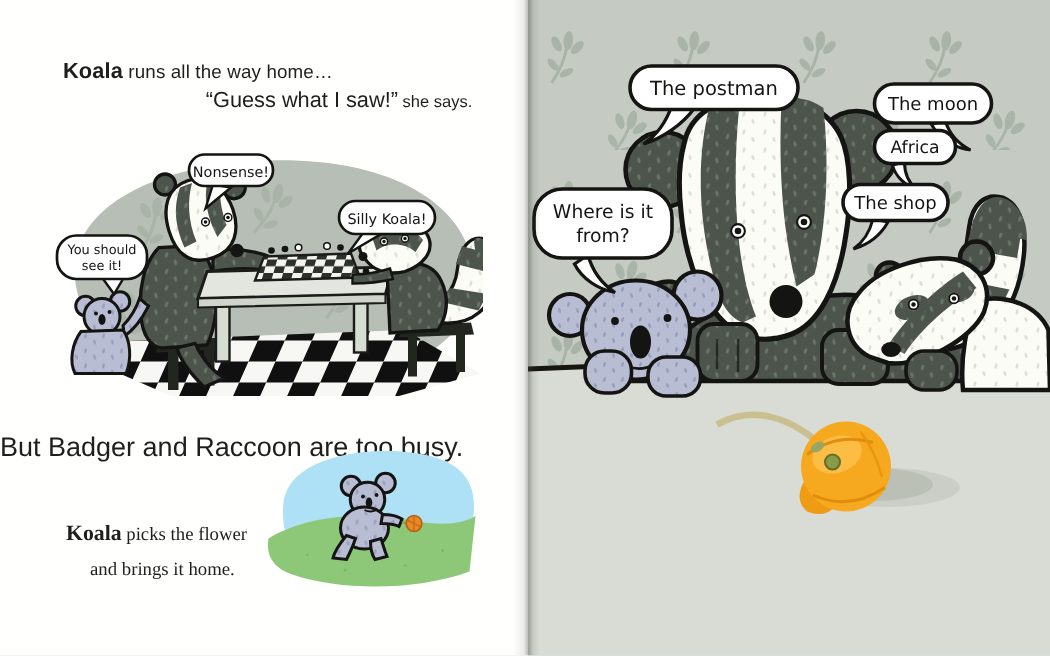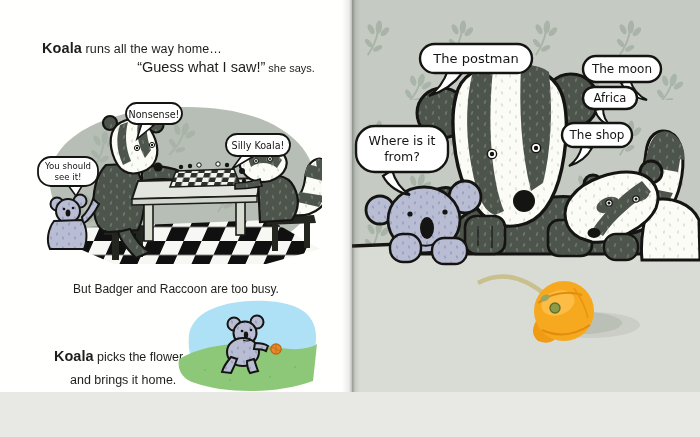--- a/index.html
+++ b/index.html
@@ -1,28 +1,28 @@
 <!DOCTYPE html>
 <html><head>
 <meta charset="utf-8">
 <style>
   html,body{margin:0;padding:0;background:#e8e8e4;}
-  .spread{position:relative;width:700px;height:392px;overflow:hidden;
+  .spread{position:relative;width:700px;height:437px;overflow:hidden;
     font-family:"Liberation Sans",sans-serif;color:#1e1e1c;background:#fffffe;}
   .page-left{position:absolute;left:0;top:0;width:352px;height:437px;background:#fffffe;}
   .page-right{position:absolute;left:352px;top:0;width:348px;height:437px;background:#0f766e;}
   .gutter{position:absolute;left:342px;top:0;width:18px;height:437px;z-index:6;pointer-events:none;
     background:linear-gradient(90deg,rgba(0,0,0,0) 0%,rgba(60,65,58,0.10) 40%,rgba(60,65,58,0.38) 58%,rgba(60,65,58,0.10) 75%,rgba(0,0,0,0) 100%);}
   .intro{position:absolute;left:42px;top:27px;font-size:12.5px;letter-spacing:.1px;}
   .intro b{font-size:14.5px;}
   .quotes{position:absolute;left:112px;top:56px;width:228px;text-align:center;line-height:21px;}
   .q-big{font-size:14.5px;}
   .q-small{font-size:11px;}
-  .caption-busy{position:absolute;left:0;top:270px;width:352px;text-align:center;font-size:12px;}
-  .pick-text{position:absolute;left:54px;top:345px;font-size:12.5px;line-height:23px;}
+  .caption-busy{position:absolute;left:0;top:270px;width:352px;text-align:left;font-size:18px;}
+  .pick-text{position:absolute;left:44px;top:345px;font-size:12.5px;line-height:23px;font-family:Liberation Serif, serif;}
   .pick-text b{font-size:14.5px;}
   .pick-line2{margin-left:16px;}
   .scene1{position:absolute;left:30px;top:101px;}
   .scene2{position:absolute;left:175px;top:295px;}
   .rp-svg{position:absolute;left:0;top:0;}
   svg text{font-family:"DejaVu Sans",sans-serif;fill:#141412;}
 </style>
 </head>
 <body>
 

